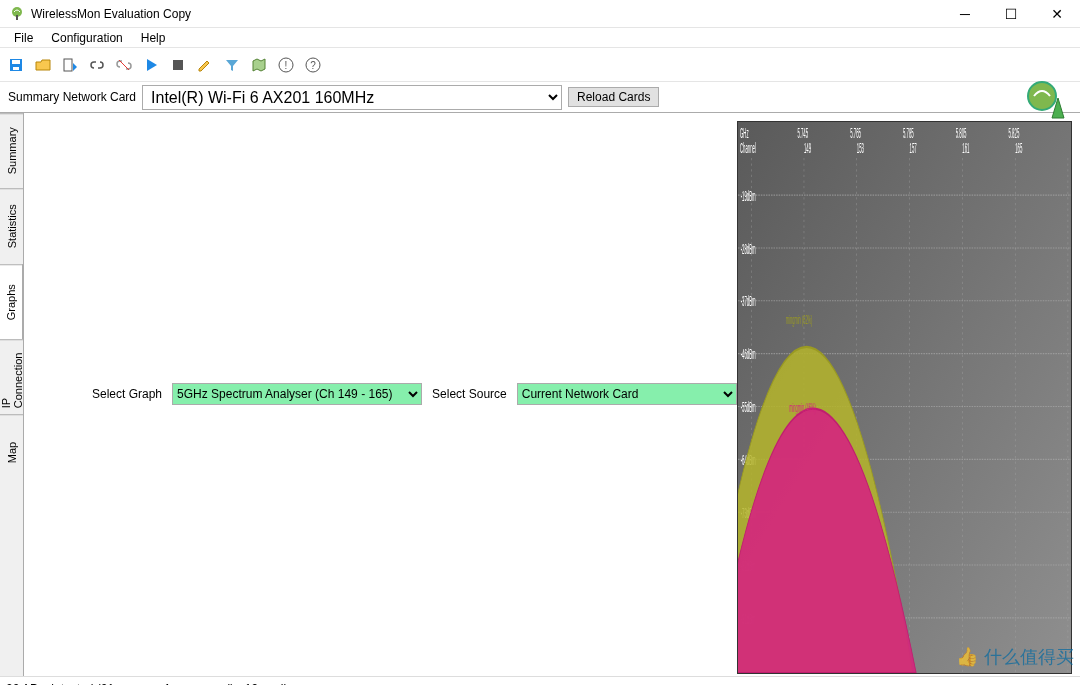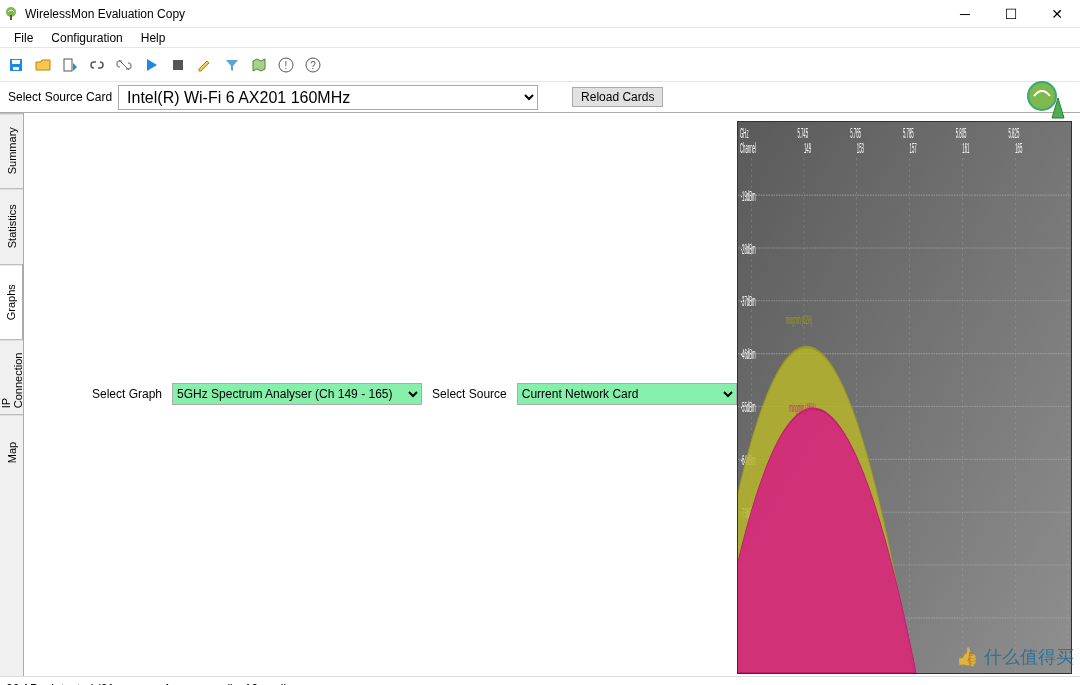--- a/index.html
+++ b/index.html
@@ -1,34 +1,34 @@
 <!DOCTYPE html>
 <html><head>
 <meta charset="utf-8">
 <style>
 * { margin: 0; padding: 0; box-sizing: border-box; font-family: "Segoe UI", Tahoma, sans-serif; }
 body { width: 1080px; height: 685px; background: #fff; overflow: hidden; position: relative; }
 
-.titlebar { height: 28px; display: flex; align-items: center; padding-left: 3px; border-bottom: 1px solid #e5e5e5; }
+.titlebar { height: 28px; display: flex; align-items: center; padding-left: 9px; border-bottom: 1px solid #e5e5e5; }
 .titlebar .app-icon { width: 16px; height: 16px; margin-right: 6px; }
 .titlebar .title { font-size: 12px; color: #000; flex: 1; }
 .win-controls { display: flex; }
 .win-btn { width: 46px; height: 28px; display: flex; align-items: center; justify-content: center; font-size: 14px; color: #000; }
 
 .menubar { height: 20px; display: flex; align-items: center; padding-left: 6px; gap: 2px; font-size: 12px; border-bottom: 1px solid #e5e5e5; text-align: center; }
 .menubar span { padding: 2px 8px; color: #000; }
 
 .toolbar { height: 34px; display: flex; align-items: center; padding-left: 4px; gap: 3px; border-bottom: 1px solid #e5e5e5; }
 .tbtn { width: 24px; height: 24px; display: flex; align-items: center; justify-content: center; border: 1px solid transparent; }
 .tbtn svg { width: 16px; height: 16px; }
 
 .selrow { height: 30px; display: flex; align-items: center; padding-left: 8px; gap: 6px; font-size: 12px; position: relative; }
 .selrow label { color: #000; }
 .selrow select { font-size: 16px; padding: 2px 4px; border: 1px solid #ababab; background: #fff; }
-.selrow button { font-size: 12px; padding: 2px 8px; border: 1px solid #ababab; background: #e1e1e1; margin-left: 28px; }
+.selrow button { font-size: 12px; padding: 2px 8px; border: 1px solid #ababab; background: #e1e1e1; }
 .logo { position: absolute; right: 12px; top: -4px; width: 44px; height: 44px; }
 
 .body-area { display: flex; height: 564px; border-top: 1px solid #ababab; }
 
 .tabs { width: 24px; display: flex; flex-direction: column; border-right: 1px solid #ababab; background: #f0f0f0; }
 .tab { flex: 1; min-height: 0; border-bottom: 1px solid #ababab; writing-mode: vertical-rl; transform: rotate(180deg); display: flex; align-items: center; justify-content: center; font-size: 11px; padding: 6px 0; color: #000; background: #f0f0f0; }
 .tab.active { background: #fff; border-left: 1px solid #ababab; }
 .tab:last-child { border-bottom: none; }
 .tab-spacer { flex: 3; }
 
@@ -132,21 +132,21 @@
     </div>
   <div class="tbtn">
       <svg viewBox="0 0 16 16">
         <circle cx="8" cy="8" r="7" fill="none" stroke="#555"></circle>
         <text x="8" y="12" text-anchor="middle" font-size="10" fill="#555">?</text>
       </svg>
     </div>
 </div>
 
 <div class="selrow">
-  <label>Select Source Card</label>
+  <label>Summary Network Card</label>
   <select style="width:420px">
     <option>Intel(R) Wi-Fi 6 AX201 160MHz</option>
   </select>
   <button>Reload Cards</button>
   <span class="logo">
     <svg viewBox="0 0 44 44">
         <circle cx="18" cy="18" r="14" fill="#7fb84e" stroke="#3a7" stroke-width="2"></circle>
         <path d="M10 18 Q18 8 26 18" stroke="#fff" stroke-width="2" fill="none"></path>
         <path d="M28 40 L34 20 L40 40 Z" fill="#4caf50" stroke="#2e7d32"></path>
       </svg>

